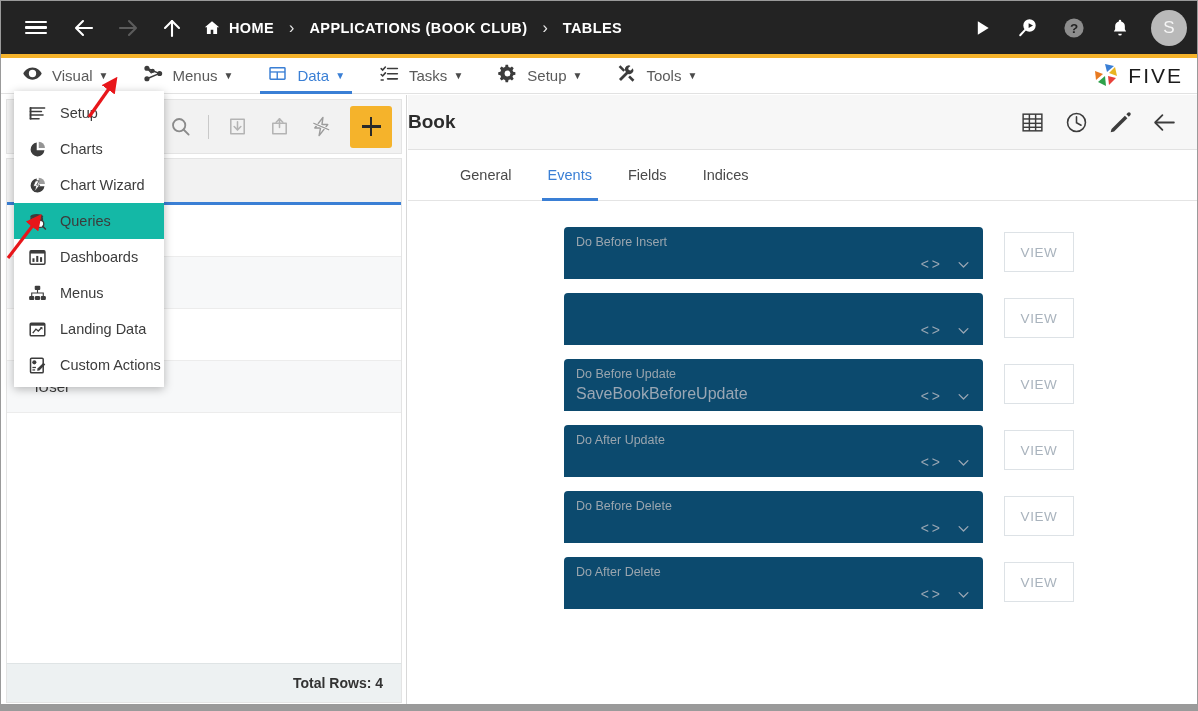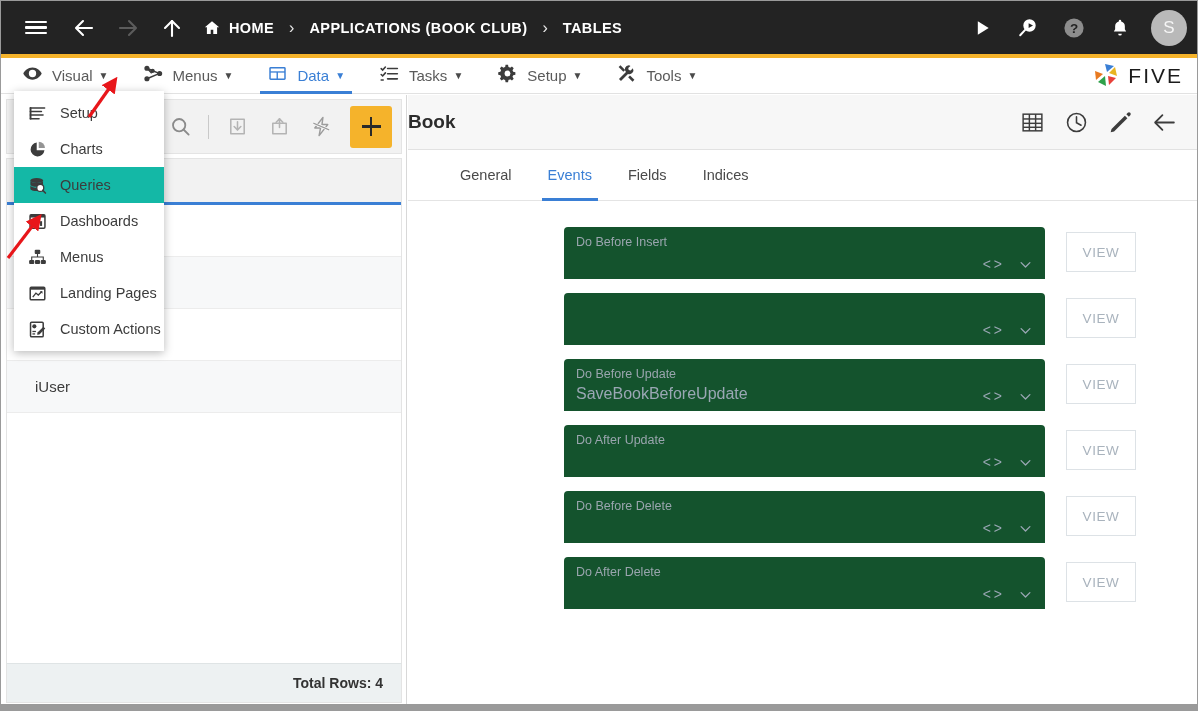--- a/index.html
+++ b/index.html
@@ -227,22 +227,22 @@
     height: 3px; background: #3a7fd5;
   }
 
   .events-area { padding: 26px 0 0 0; }
   .event-row {
     display: flex; align-items: flex-start;
     margin: 0 0 14px 0; padding-left: 156px;
   }
   .event-field {
     position: relative;
-    width: 481px; height: 52px;
-    background: #14532d;
+    width: 419px; height: 52px;
+    background: #0c4a6e;
     border-radius: 4px 4px 0 0;
     padding: 8px 0 0 12px;
   }
   .ef-label {
     font-size: 12.5px; color: #9aa5ae; line-height: 15px;
   }
   .ef-value {
     font-size: 16px; color: #9aa7b4; line-height: 22px;
     margin-top: 1px;
   }
@@ -505,20 +505,30 @@
         <div class="dd-item">
           <span class="dd-ico">
             <svg width="19" height="19" viewBox="0 0 24 24" fill="#3c3c3c">
                 <path d="M11 3.2A8.8 8.8 0 1 0 20.8 13H11z"></path>
                 <path d="M13.6 2.2V10h7.8a8 8 0 0 0-7.8-7.8z" opacity=".55"></path>
               </svg>
           </span>
           <span class="dd-label">Charts</span>
         </div>
 
+        <div class="dd-item">
+          <span class="dd-ico">
+            <svg width="19" height="19" viewBox="0 0 24 24" fill="#3c3c3c">
+                <path d="M11 3.2A8.8 8.8 0 1 0 20.8 13H11z"></path>
+                <path d="M13.6 2.2V10h7.8a8 8 0 0 0-7.8-7.8z" opacity=".5"></path>
+                <polygon points="9.5,6 14,6 11,11.5 15,11.5 8,20 10,13 6.5,13" fill="#ffffff" stroke="#3c3c3c" stroke-width="1"></polygon>
+              </svg>
+          </span>
+          <span class="dd-label">Chart Wizard</span>
+        </div>
 
         <div class="dd-item hovered">
           <span class="dd-ico">
             <svg width="19" height="19" viewBox="0 0 24 24" fill="#3c3c3c">
                 <ellipse cx="11" cy="5.6" rx="8" ry="3.1"></ellipse>
                 <path d="M3 5.6v5c0 1.7 3.6 3.1 8 3.1s8-1.4 8-3.1v-5c0 1.7-3.6 3.1-8 3.1S3 7.3 3 5.6z"></path>
                 <path d="M3 11.6v4.4c0 1.7 3.6 3.1 8 3.1s8-1.4 8-3.1v-4.4c0 1.7-3.6 3.1-8 3.1s-8-1.4-8-3.1z"></path>
                 <circle cx="15.5" cy="15" r="4.4" fill="#ffffff" stroke="#3c3c3c" stroke-width="1.6"></circle>
                 <line x1="18.6" y1="18.1" x2="22" y2="21.5" stroke="#3c3c3c" stroke-width="2.1" stroke-linecap="round"></line>
               </svg>
@@ -554,21 +564,21 @@
 
         <div class="dd-item">
           <span class="dd-ico">
             <svg width="19" height="19" viewBox="0 0 24 24">
                 <rect x="2.8" y="4" width="18.4" height="16" rx="1.4" fill="none" stroke="#3c3c3c" stroke-width="1.9"></rect>
                 <rect x="2.8" y="4" width="18.4" height="3.2" fill="#3c3c3c"></rect>
                 <polyline points="6,16.5 10,11.5 13,14 17.5,9.5" fill="none" stroke="#3c3c3c" stroke-width="1.7"></polyline>
                 <polygon points="18.2,9 18.2,12.4 14.9,9.3" fill="#3c3c3c"></polygon>
               </svg>
           </span>
-          <span class="dd-label">Landing Pages</span>
+          <span class="dd-label">Landing Data</span>
         </div>
 
         <div class="dd-item">
           <span class="dd-ico">
             <svg width="19" height="19" viewBox="0 0 24 24">
                 <rect x="3.2" y="2.8" width="16" height="18.4" rx="1.4" fill="none" stroke="#3c3c3c" stroke-width="1.9"></rect>
                 <circle cx="8" cy="8" r="2.6" fill="#3c3c3c"></circle>
                 <path d="M19.5 8.5 21.8 10.8 14.4 18.2 11.6 18.6 12 15.8z" fill="#3c3c3c"></path>
                 <line x1="5.6" y1="14.5" x2="10" y2="14.5" stroke="#3c3c3c" stroke-width="1.6"></line>
                 <line x1="5.6" y1="17.6" x2="9" y2="17.6" stroke="#3c3c3c" stroke-width="1.6"></line>

